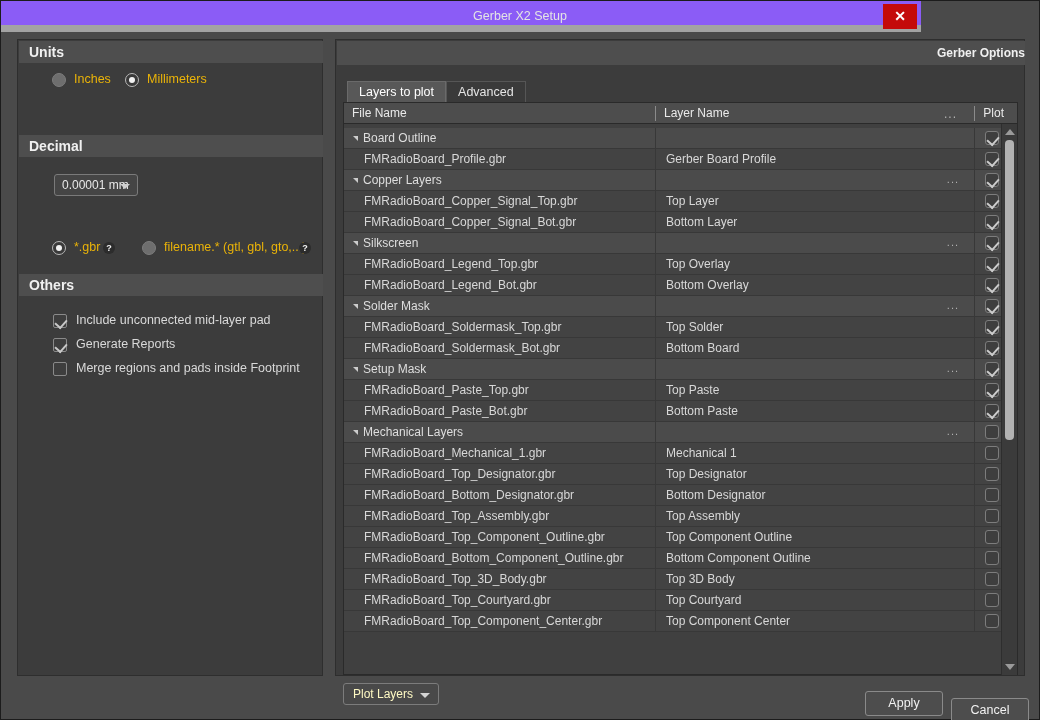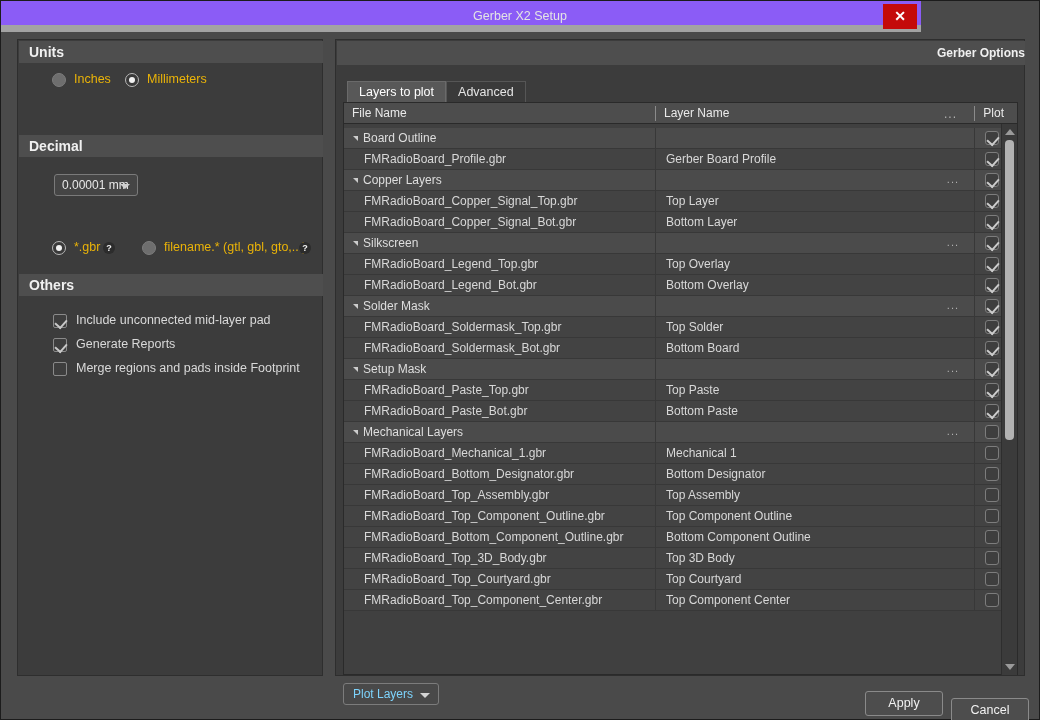--- a/index.html
+++ b/index.html
@@ -358,21 +358,21 @@
     position: absolute;
     left: 7px; top: 643px;
     width: 96px; height: 22px;
     background: #494949;
     border: 1px solid #7c7c7c;
     border-radius: 3px;
     cursor: pointer;
   }
   #plot-layers-btn .lbl {
     position: absolute; left: 9px; top: 3px;
-    font-size: 12px; color: #7dd3fc;
+    font-size: 12px; color: #fef9c3;
   }
   #plot-layers-btn .arw {
     position: absolute; right: 8px; top: 9px;
     width: 0; height: 0;
     border-left: 5px solid transparent;
     border-right: 5px solid transparent;
     border-top: 5px solid #d4d4d4;
   }
 
   
@@ -583,20 +583,27 @@
               <span class="plot-cb"></span>
             </div>
             <div class="row item">
               <span class="cell-file">FMRadioBoard_Mechanical_1.gbr</span>
               <span class="col-div"></span>
               <span class="cell-layer">Mechanical 1</span>
               <span class="plot-div"></span>
               <span class="plot-cb"></span>
             </div>
             <div class="row item">
+              <span class="cell-file">FMRadioBoard_Top_Designator.gbr</span>
+              <span class="col-div"></span>
+              <span class="cell-layer">Top Designator</span>
+              <span class="plot-div"></span>
+              <span class="plot-cb"></span>
+            </div>
+            <div class="row item">
               <span class="cell-file">FMRadioBoard_Bottom_Designator.gbr</span>
               <span class="col-div"></span>
               <span class="cell-layer">Bottom Designator</span>
               <span class="plot-div"></span>
               <span class="plot-cb"></span>
             </div>
             <div class="row item">
               <span class="cell-file">FMRadioBoard_Top_Assembly.gbr</span>
               <span class="col-div"></span>
               <span class="cell-layer">Top Assembly</span>

